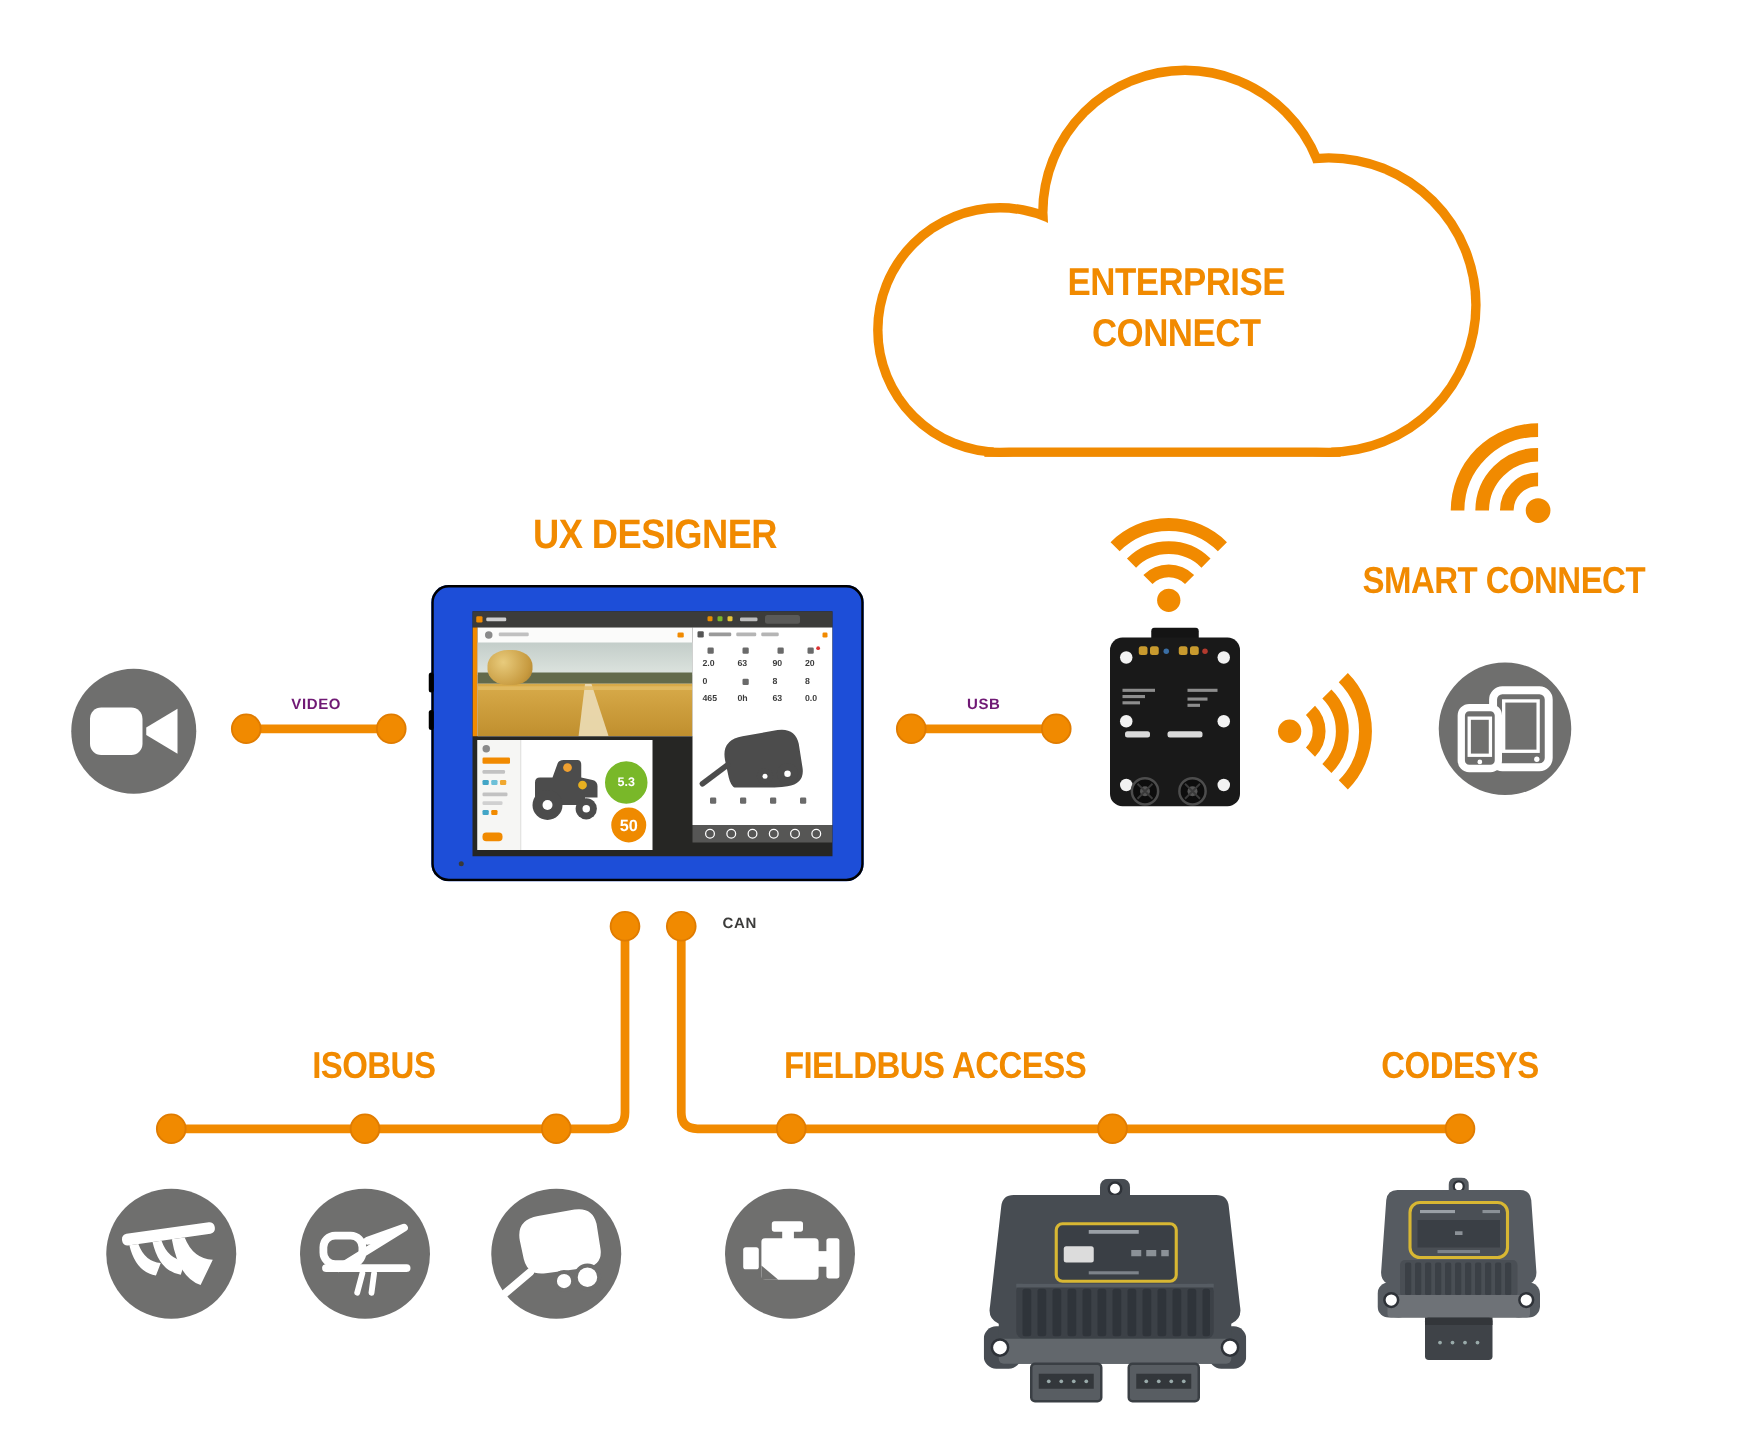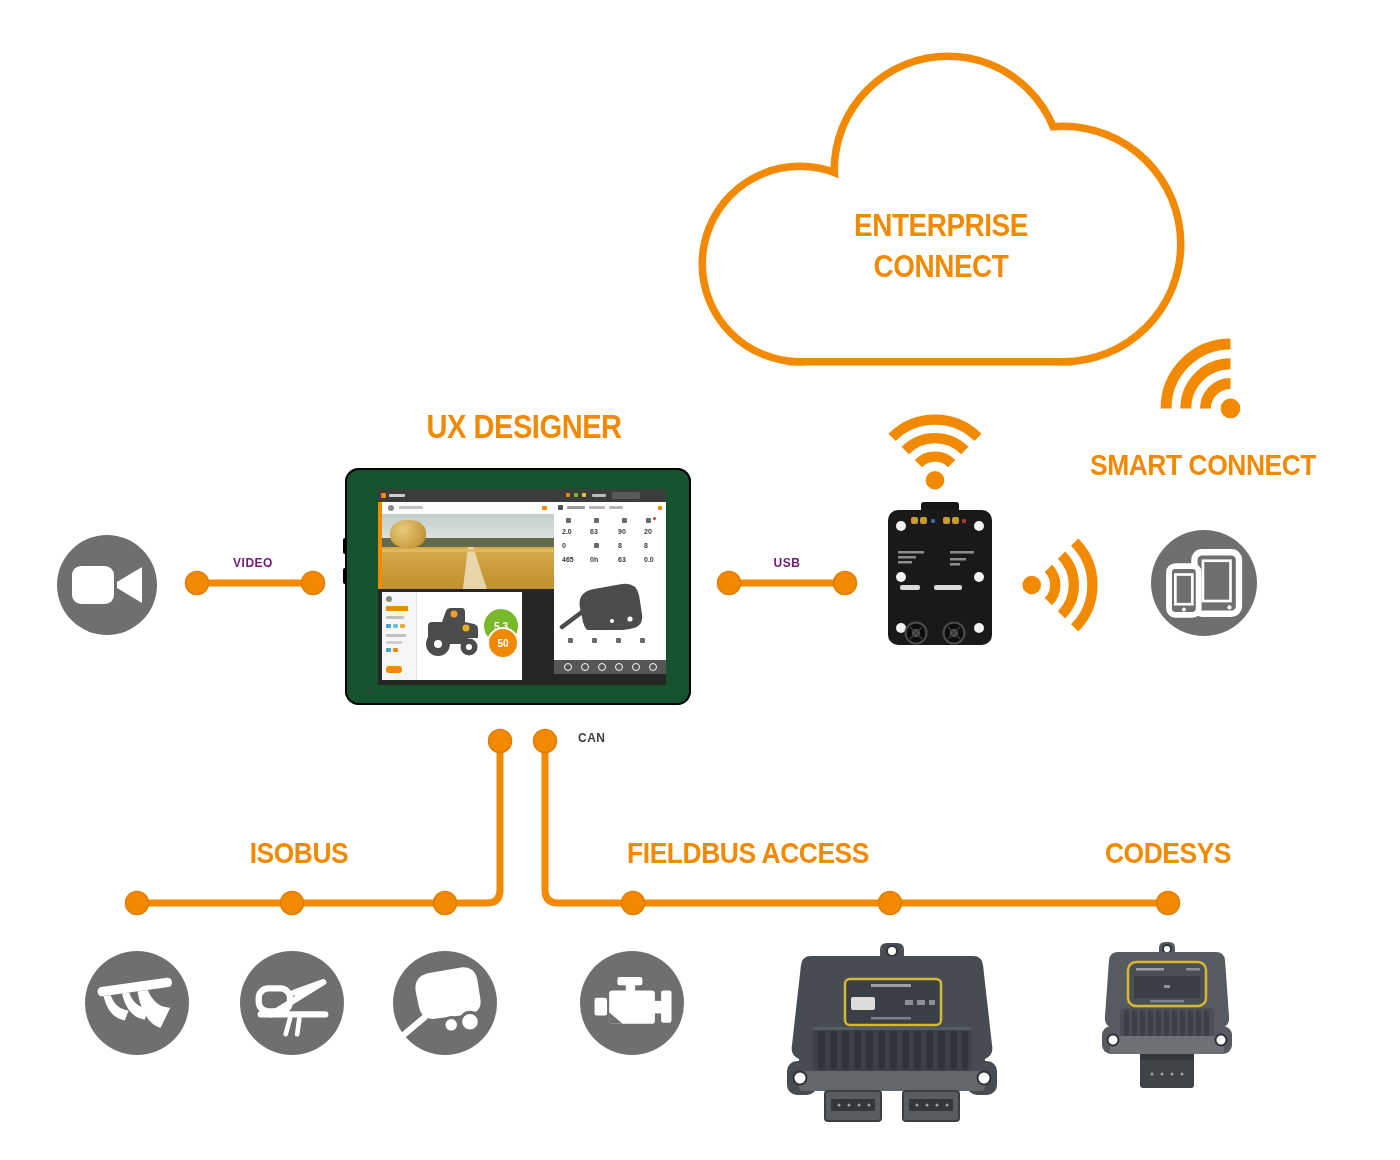--- a/index.html
+++ b/index.html
@@ -11,21 +11,21 @@
           transform:translateX(-50%) scaleX(.88);letter-spacing:-.5px;}
   .olabel-block{position:absolute;color:#F18A00;font-weight:700;text-align:center;
           transform:scaleX(.9);transform-origin:center top;letter-spacing:-.5px;}
   
   .glabel{position:absolute;color:#701a75;font-weight:700;font-size:12px;letter-spacing:.5px;
           white-space:nowrap;transform:translateX(-50%);}
   .glabel-left{position:absolute;color:#3C3C3B;font-weight:700;font-size:12px;letter-spacing:.5px;white-space:nowrap;}
   .gcircle{position:absolute;border-radius:50%;background:#6F6F6E;}
   .gcircle svg{position:absolute;left:0;top:0;width:100%;height:100%;}
   
-  .tablet{position:absolute;left:345px;top:468px;width:346px;height:237px;background:#14532d;
+  .tablet{position:absolute;left:345px;top:468px;width:346px;height:237px;background:#1d4ed8;
           border-radius:14px;box-shadow:inset 0 0 0 2px #000;}
   .tab-btn{position:absolute;left:-2px;width:4px;height:16px;background:#000;border-radius:2px;}
   .screen{position:absolute;left:33px;top:21px;width:288px;height:196px;background:#262624;overflow:hidden;}
   .scr-header{position:absolute;left:0;top:0;width:288px;height:13px;background:#3c3c3a;}
   .speck{position:absolute;border-radius:1px;}
   .photo-card{position:absolute;left:4px;top:13px;width:172px;height:87px;background:#fbfbfa;overflow:hidden;}
   .data-card{position:absolute;left:176px;top:13px;width:112px;height:158px;background:#ffffff;overflow:hidden;}
   .cellv{position:absolute;font-size:7px;font-weight:700;color:#3a3a3a;width:26px;}
   .cicon{position:absolute;width:5px;height:5px;background:#6a6a6a;border-radius:1px;}
   .toolbar{position:absolute;left:176px;top:171px;width:112px;height:14px;background:#565655;}
@@ -209,21 +209,21 @@
           <circle cx="18" cy="42" r="12" fill="#4c4c4c"></circle>
             <circle cx="18" cy="42" r="4" fill="#fff"></circle>
           <circle cx="49" cy="45" r="8.5" fill="#4c4c4c"></circle>
             <circle cx="49" cy="45" r="3" fill="#fff"></circle>
           <circle cx="34" cy="12" r="3.5" fill="#f0a030"></circle>
           <circle cx="46" cy="26" r="3.5" fill="#e8b020"></circle>
         </svg>
         <div class="badge" style="left:100px;top:15px;width:34px;height:34px;background:#79b829;font-size:10px;">
           <span>5.3</span>
         </div>
-        <div class="badge" style="left:105px;top:35px;width:28px;height:28px;background:#ef8a00;font-size:10px;">
+        <div class="badge" style="left:105px;top:52px;width:28px;height:28px;background:#ef8a00;font-size:13px;">
           <span>50</span>
         </div>
       </div>
     </div>
   </div>
 
   <div class="glabel" style="left:787px;top:556px;">USB</div>
 
   <svg class="nodewrap" style="left:888px;top:502px;z-index:2" width="104" height="146" viewBox="0 0 104 146">
     <rect x="33" y="0" width="38" height="14" rx="3" fill="#141414"></rect>

